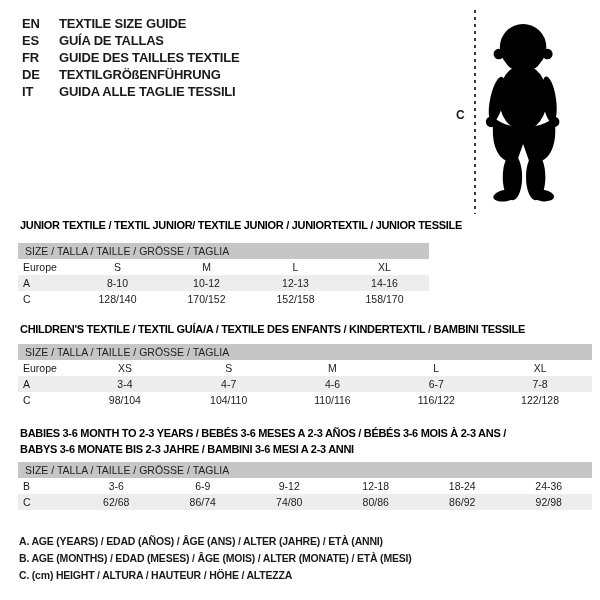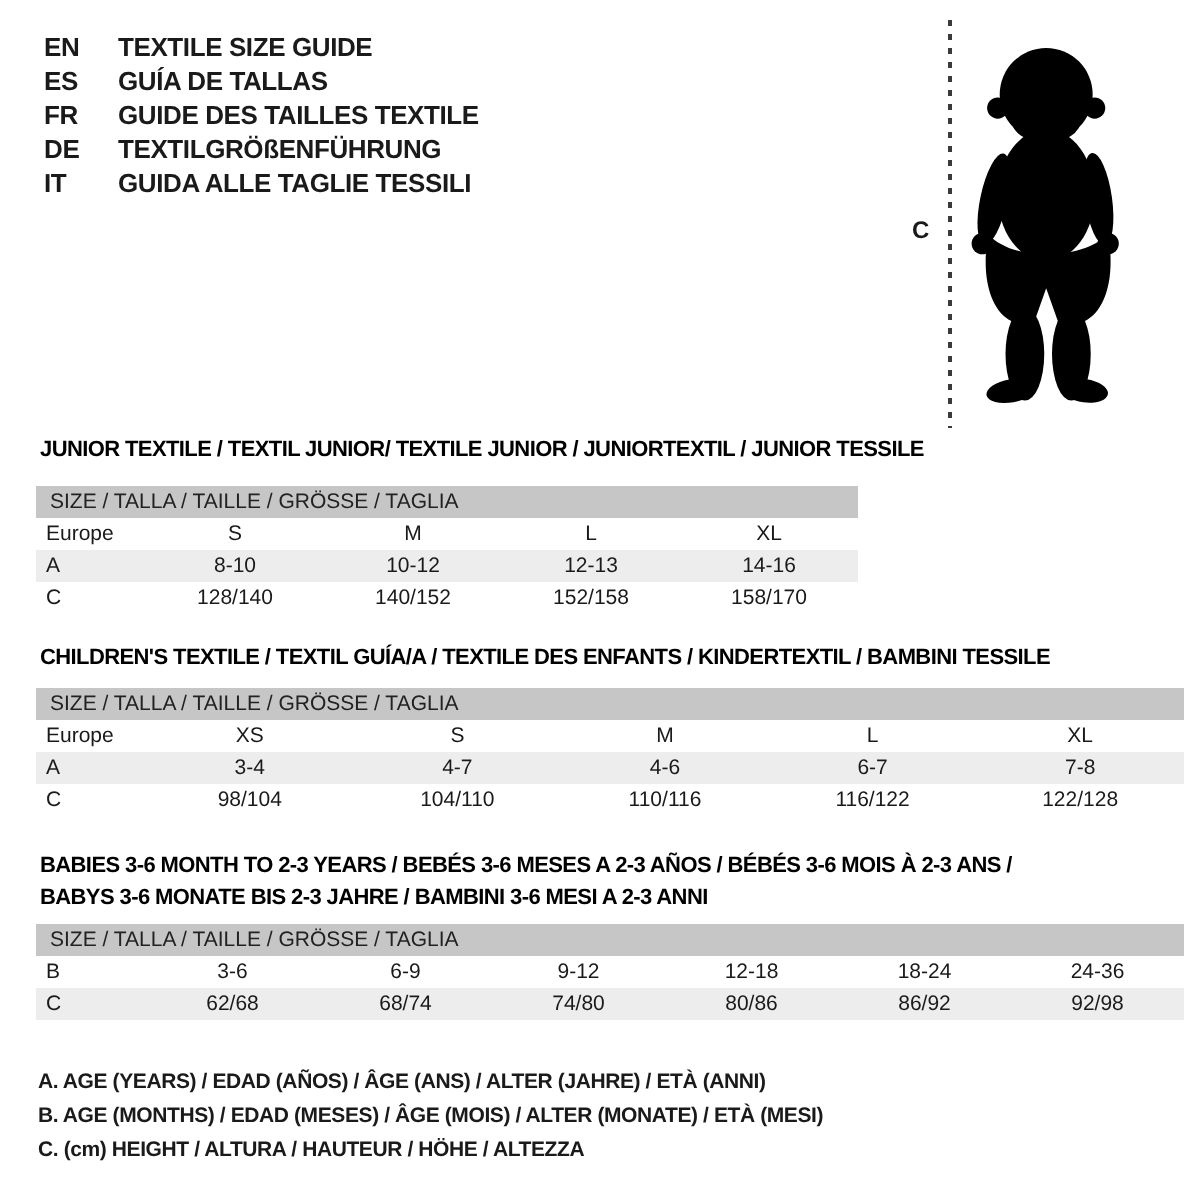--- a/index.html
+++ b/index.html
@@ -118,21 +118,21 @@
     <div class="trow">
       <span class="tlabel">A</span>
       <span class="tcell">8-10</span>
       <span class="tcell">10-12</span>
       <span class="tcell">12-13</span>
       <span class="tcell">14-16</span>
     </div>
     <div class="trow">
       <span class="tlabel">C</span>
       <span class="tcell">128/140</span>
-      <span class="tcell">140/152</span>
+      <span class="tcell">170/152</span>
       <span class="tcell">152/158</span>
       <span class="tcell">158/170</span>
     </div>
   </div>
 </div>
 
 <div class="abs section-title" style="left:20px; top:321px;">CHILDREN'S TEXTILE / TEXTIL GUÍA/A / TEXTILE DES ENFANTS / KINDERTEXTIL / BAMBINI TESSILE</div>
 
 <div class="abs size-table w-full" style="top:344px;">
   <div class="size-bar">SIZE / TALLA / TAILLE / GRÖSSE / TAGLIA</div>
@@ -177,21 +177,21 @@
       <span class="tcell">3-6</span>
       <span class="tcell">6-9</span>
       <span class="tcell">9-12</span>
       <span class="tcell">12-18</span>
       <span class="tcell">18-24</span>
       <span class="tcell">24-36</span>
     </div>
     <div class="trow">
       <span class="tlabel">C</span>
       <span class="tcell">62/68</span>
-      <span class="tcell">68/74</span>
+      <span class="tcell">86/74</span>
       <span class="tcell">74/80</span>
       <span class="tcell">80/86</span>
       <span class="tcell">86/92</span>
       <span class="tcell">92/98</span>
     </div>
   </div>
 </div>
 
 <div class="abs footnotes">
   <div class="footnote">A. AGE (YEARS) / EDAD (AÑOS) / ÂGE (ANS) / ALTER (JAHRE) / ETÀ (ANNI)</div>

